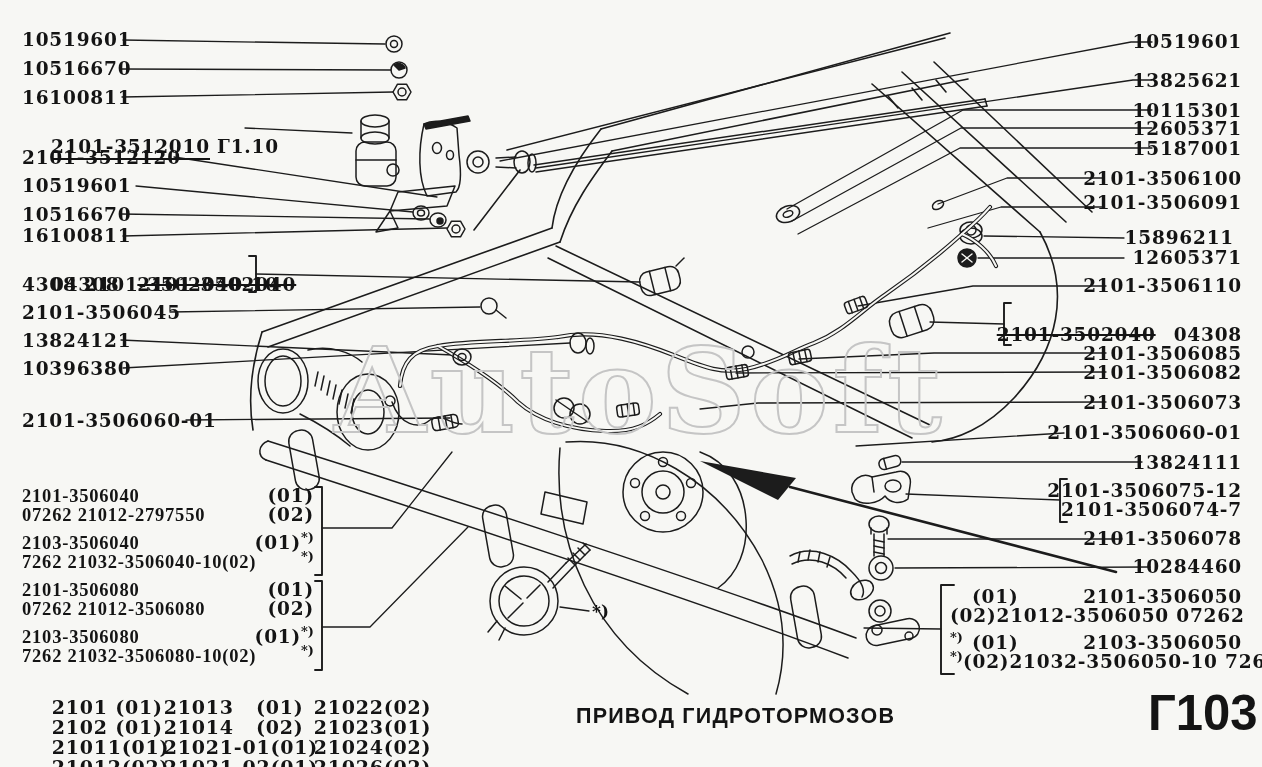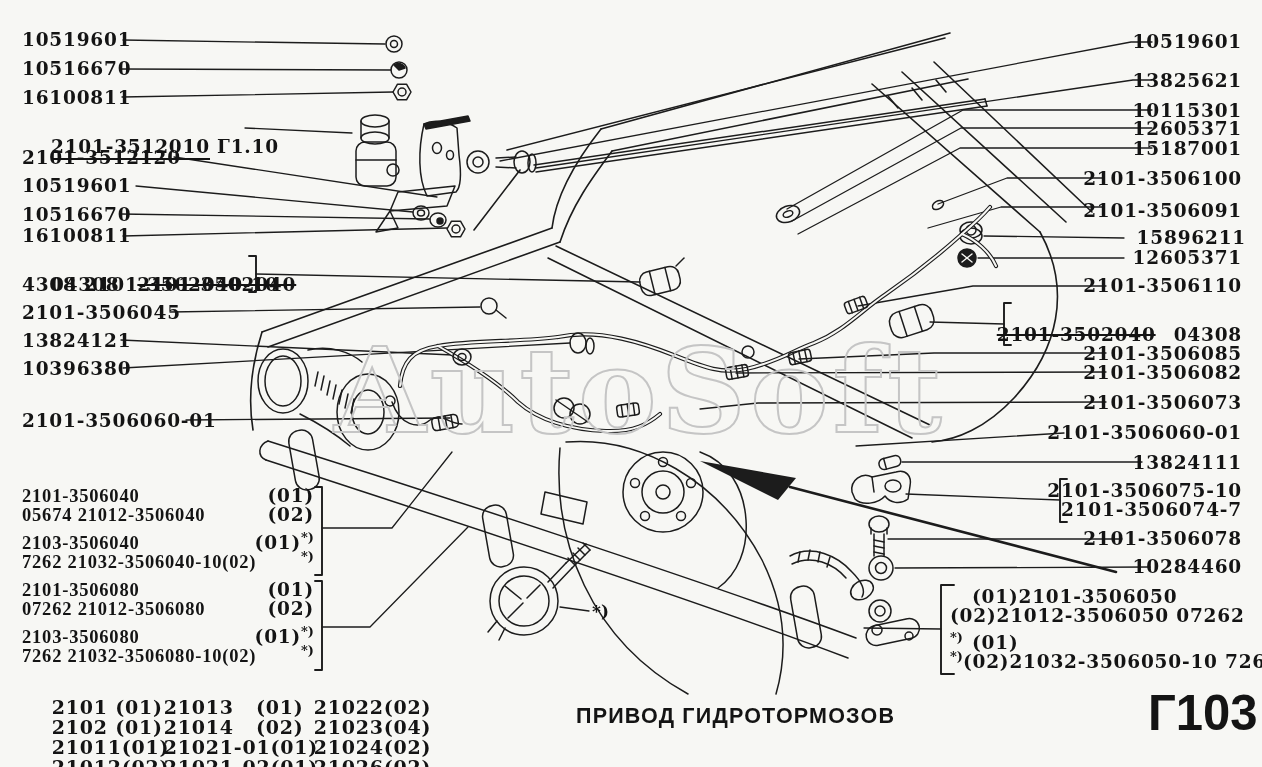--- a/index.html
+++ b/index.html
@@ -11,21 +11,21 @@
   .rgt{text-align:right;}
   .ul{border-bottom:2.5px solid #141414;padding-bottom:1px;}
   .strike{text-decoration:line-through;text-decoration-thickness:2.2px;}
   .gap{display:inline-block;width:18px;}
   .grow{display:flex;align-items:baseline;width:292px;}
   .grow .code{flex:1;text-align:left;font-family:Liberation Serif, serif;}
   .star{font-size:13px;position:relative;top:-7px;letter-spacing:0;font-weight:700;}
   .g50row{position:absolute;display:flex;align-items:baseline;left:950px;width:292px;
           font-weight:700;font-size:18.5px;letter-spacing:.8px;white-space:pre;line-height:1;}
   .g50row .sstar{width:22px;display:inline-block;}
-  .g50row .code{flex:1;}
+  .g50row .code{flex:1;text-align:right;}
   .tbl-row{position:absolute;left:22px;font-weight:700;font-size:19px;letter-spacing:.8px;
            white-space:pre;line-height:1;}
   .tbl-row .c1{display:inline-block;width:112px;}
   .tbl-row .c2{display:inline-block;width:150px;}
   .title{position:absolute;left:576px;top:704px;font-family:"Liberation Sans",sans-serif;
          font-weight:700;font-size:21.5px;letter-spacing:1.2px;}
   .pcode{position:absolute;left:1148px;top:684px;font-family:"Liberation Sans",sans-serif;
          font-weight:700;font-size:50px;letter-spacing:0;transform:scaleX(.98);transform-origin:left;}
   .marker{position:absolute;font-weight:700;font-size:17px;letter-spacing:0;}
 </style>
@@ -306,21 +306,21 @@
   <div class="lbl" style="left:22px;top:276px">4308 2101-3502040-10</div>
   <div class="lbl" style="left:22px;top:304px">2101-3506045</div>
   <div class="lbl" style="left:22px;top:332px">13824121</div>
   <div class="lbl" style="left:22px;top:360px">10396380</div>
   <div class="lbl" style="left:22px;top:412px">2101-3506060-01</div>
 
   <div class="lbl grow" style="left:22px;top:487px">
     <span class="code">2101-3506040</span><span class="var">(01)</span><span class="star"></span>
   </div>
   <div class="lbl grow" style="left:22px;top:506px">
-    <span class="code">05674 21012-3506040</span><span class="var">(02)</span><span class="star"></span>
+    <span class="code">07262 21012-2797550</span><span class="var">(02)</span><span class="star"></span>
   </div>
   <div class="lbl grow" style="left:22px;top:534px">
     <span class="code">2103-3506040</span><span class="var">(01)</span><span class="star">*)</span>
   </div>
   <div class="lbl grow" style="left:22px;top:553px">
     <span class="code">7262 21032-3506040-10(02)</span><span class="var"></span><span class="star">*)</span>
   </div>
 
   <div class="lbl grow" style="left:22px;top:581px">
     <span class="code">2101-3506080</span><span class="var">(01)</span><span class="star"></span>
@@ -332,60 +332,60 @@
     <span class="code">2103-3506080</span><span class="var">(01)</span><span class="star">*)</span>
   </div>
   <div class="lbl grow" style="left:22px;top:647px">
     <span class="code">7262 21032-3506080-10(02)</span><span class="var"></span><span class="star">*)</span>
   </div>
 
   <div class="tbl-row" style="top:679px">
     <span class="c1">2101 (01)</span><span class="c2">21013   (01)</span><span class="c3">21022(02)</span>
   </div>
   <div class="tbl-row" style="top:699px">
-    <span class="c1">2102 (01)</span><span class="c2">21014   (02)</span><span class="c3">21023(04)</span>
+    <span class="c1">2102 (01)</span><span class="c2">21014   (02)</span><span class="c3">21023(01)</span>
   </div>
   <div class="tbl-row" style="top:719px">
     <span class="c1">21011(01)</span><span class="c2">21021-01(01)</span><span class="c3">21024(02)</span>
   </div>
   <div class="tbl-row" style="top:739px">
     <span class="c1">21012(02)</span><span class="c2">21021-02(01)</span><span class="c3">21026(02)</span>
   </div>
 
   <div class="lbl rgt" style="right:20px;top:33px">10519601</div>
   <div class="lbl rgt" style="right:20px;top:72px">13825621</div>
   <div class="lbl rgt" style="right:20px;top:102px">10115301</div>
   <div class="lbl rgt" style="right:20px;top:120px">12605371</div>
   <div class="lbl rgt" style="right:20px;top:140px">15187001</div>
   <div class="lbl rgt" style="right:20px;top:170px">2101-3506100</div>
-  <div class="lbl rgt" style="right:20px;top:202px">2101-3506091</div>
-  <div class="lbl rgt" style="right:16px;top:229px">15896211</div>
+  <div class="lbl rgt" style="right:20px;top:194px">2101-3506091</div>
+  <div class="lbl rgt" style="right:28px;top:229px">15896211</div>
   <div class="lbl rgt" style="right:20px;top:249px">12605371</div>
   <div class="lbl rgt" style="right:20px;top:277px">2101-3506110</div>
   <div class="lbl rgt" style="right:20px;top:307px">
     <span class="strike">2101-3502040</span><span class="gap"></span><span>04308</span>
   </div>
   <div class="lbl rgt" style="right:20px;top:345px">2101-3506085</div>
   <div class="lbl rgt" style="right:20px;top:364px">2101-3506082</div>
   <div class="lbl rgt" style="right:20px;top:394px">2101-3506073</div>
   <div class="lbl rgt" style="right:20px;top:424px">2101-3506060-01</div>
   <div class="lbl rgt" style="right:20px;top:454px">13824111</div>
-  <div class="lbl rgt" style="right:20px;top:482px">2101-3506075-10</div>
+  <div class="lbl rgt" style="right:20px;top:482px">2101-3506075-12</div>
   <div class="lbl rgt" style="right:20px;top:501px">2101-3506074-7</div>
   <div class="lbl rgt" style="right:20px;top:530px">2101-3506078</div>
   <div class="lbl rgt" style="right:20px;top:558px">10284460</div>
 
   <div class="g50row" style="top:588px">
     <span class="sstar star"></span><span class="var">(01)</span><span class="code">2101-3506050</span>
   </div>
   <div class="g50row" style="top:607px">
     <span class="sstar star"></span><span class="var">(02)</span><span class="code">21012-3506050 07262</span>
   </div>
   <div class="g50row" style="top:634px">
-    <span class="sstar star">*)</span><span class="var">(01)</span>
+    <span class="sstar star">*)</span><span class="var">(01)</span><span class="code">2103-3506050</span>
   </div>
   <div class="g50row" style="top:653px">
     <span class="sstar star">*)</span><span class="var">(02)</span><span class="code">21032-3506050-10 7262</span>
   </div>
 
   <div class="marker" style="left:592px;top:601px">*)</div>
 
   <div class="title">ПРИВОД ГИДРОТОРМОЗОВ</div>
   <div class="pcode">Г103</div>
 

